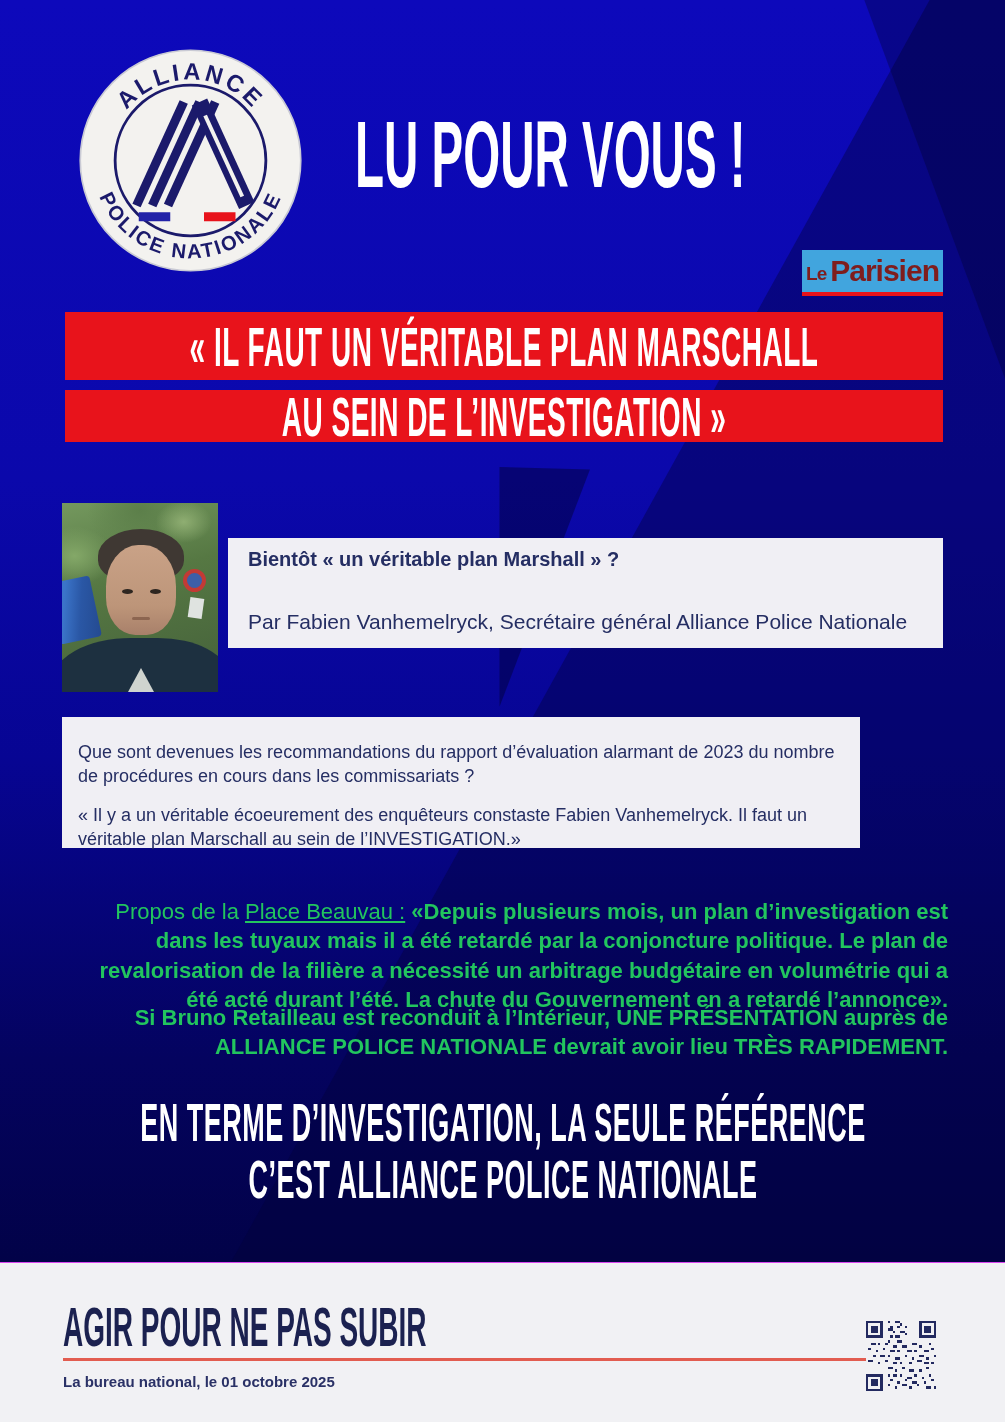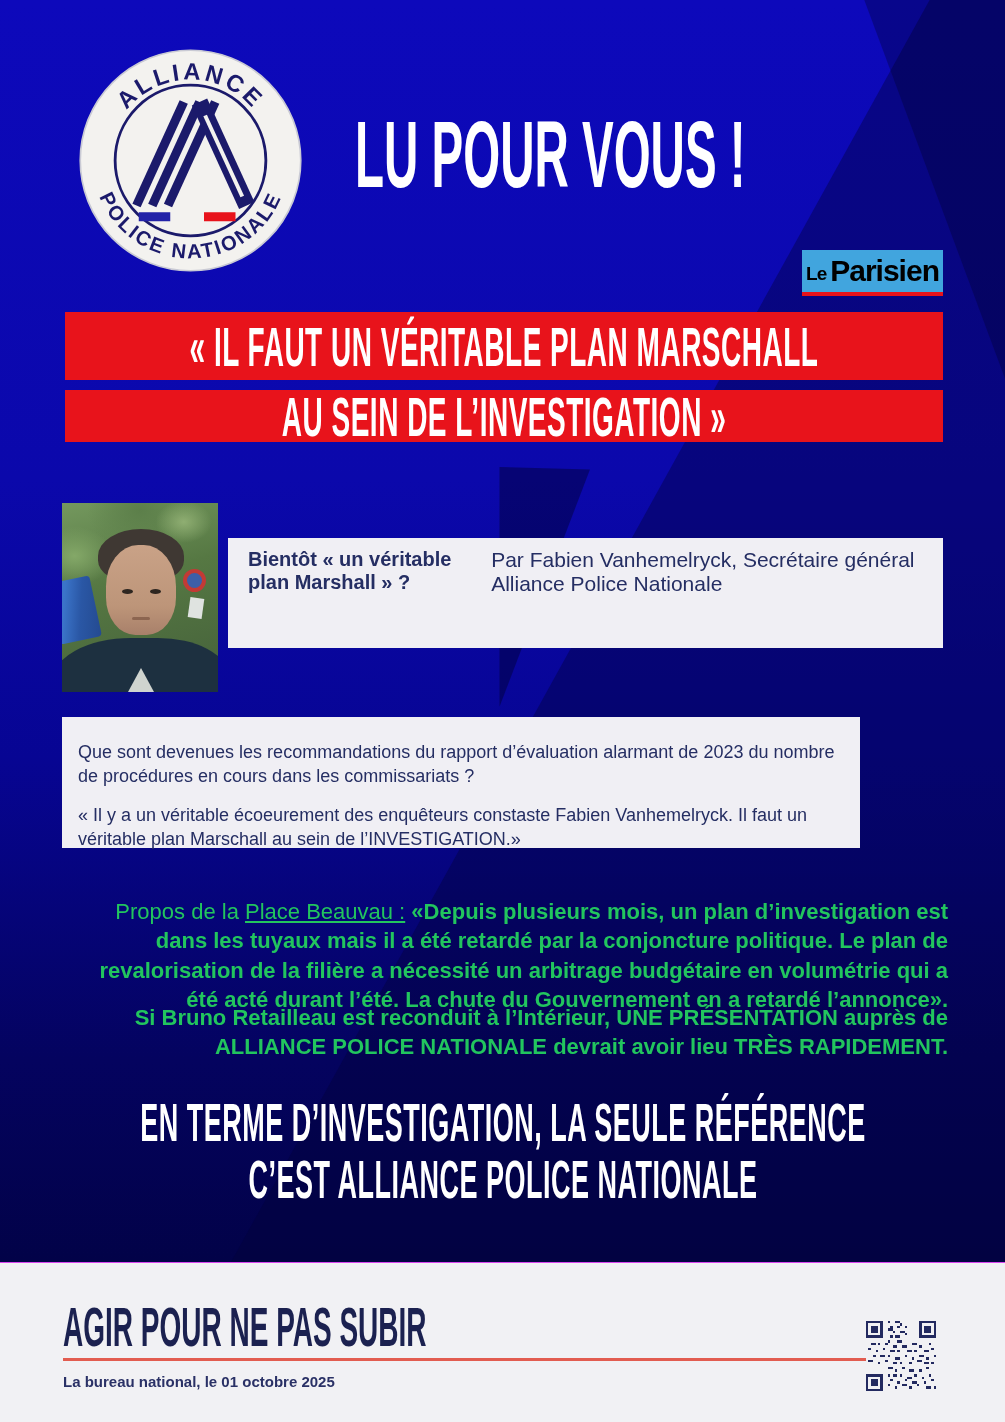--- a/index.html
+++ b/index.html
@@ -22,21 +22,21 @@
   
   .logo{position:absolute;left:78px;top:48px;width:225px;height:225px;}
 
   
   .lu-title{position:absolute;left:355px;top:106px;height:96px;color:#fff;
     font-size:95px;font-weight:bold;line-height:96px;letter-spacing:0;}
 
   
   .parisien{position:absolute;left:802px;top:250px;width:141px;height:46px;
     background:#41a5de;border-bottom:4px solid #e8131b;box-sizing:border-box;
-    display:flex;align-items:center;justify-content:center;color:#000000;}
+    display:flex;align-items:center;justify-content:center;color:#7f1d1d;}
   .parisien .w1{font-size:19px;font-weight:bold;margin-right:4px;align-self:flex-end;
     padding-bottom:7px;letter-spacing:-1px;}
   .parisien .w2{font-size:30px;font-weight:bold;letter-spacing:-1px;}
 
   
   .bar{position:absolute;left:65px;width:878px;background:#e8131b;color:#fff;
     font-weight:bold;overflow:visible;}
   .bar1{top:312px;height:68px;}
   .bar2{top:390px;height:52px;}
   .bar .cond-c{font-size:56px;letter-spacing:1px;}
@@ -61,21 +61,21 @@
   .ph-eye.l{left:60px;} .ph-eye.r{left:88px;}
   .ph-mouth{left:70px;top:114px;width:18px;height:3px;border-radius:2px;background:#8c6550;}
   .ph-jacket{left:-10px;bottom:-8px;width:176px;height:62px;background:#1d3040;
     border-radius:45% 40% 0 0 / 70% 60% 0 0;}
   .ph-shirt{left:66px;bottom:0;width:26px;height:24px;background:#cfd4cf;
     clip-path:polygon(50% 0,100% 100%,0 100%);}
 
   
   .card{position:absolute;background:#f0eff4;color:#252e63;box-sizing:border-box;}
   .title-card{left:228px;top:538px;width:715px;height:110px;padding:10px 20px 14px;
-    display:flex;flex-direction:row;justify-content:space-between;}
+    display:flex;flex-direction:column;justify-content:space-between;}
   .title-card .hl{font-size:20px;font-weight:bold;}
   .title-card .by{font-size:21px;}
   .quote-card{left:62px;top:717px;width:798px;height:131px;padding:24px 16px;
     font-size:18px;line-height:1.33;}
   .quote-card p{margin:0;}
   .quote-card p+p{margin-top:15px;}
 
   
   .wpar{position:absolute;left:63px;width:885px;color:#22c55e;font-size:22px;line-height:1.34;text-align:right;}
   .propos{top:897px;}

